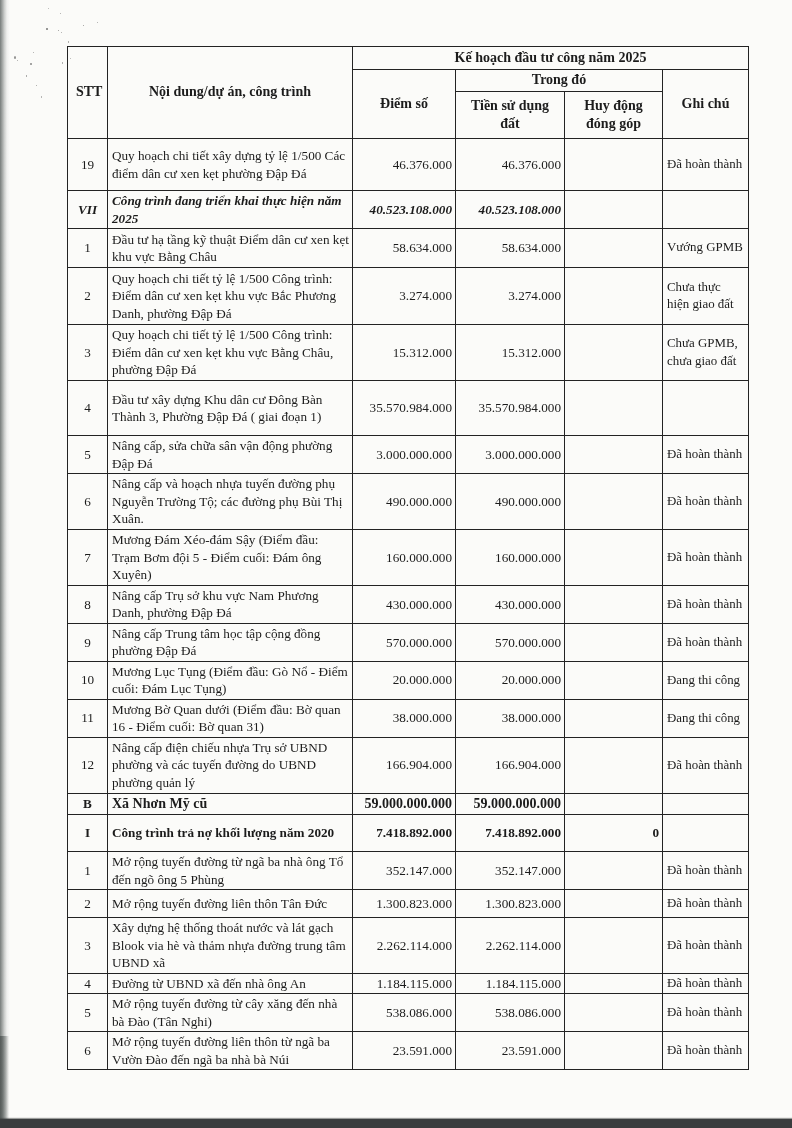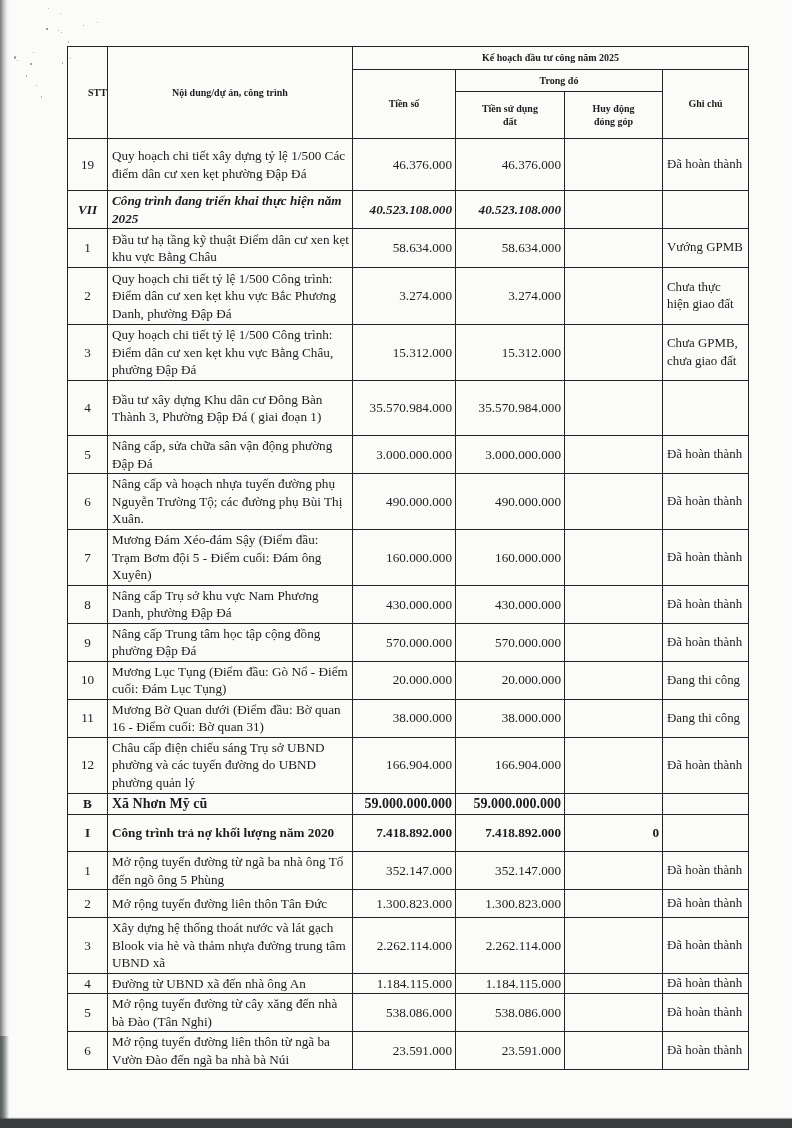--- a/index.html
+++ b/index.html
@@ -30,21 +30,21 @@
     border-collapse:collapse;table-layout:fixed;
     font-size:13.2px;line-height:1.32;
   }
   .doc-table th,.doc-table td{
     border:1.6px solid #232323;
     vertical-align:middle;
     padding:1px 3px;
     overflow:hidden;
   }
   .doc-table thead th{
-    font-weight:bold;font-size:10px;text-align:center;padding:1px 20px;
+    font-weight:bold;font-size:14px;text-align:center;padding:1px 8px;
   }
   td.c-stt{text-align:center;}
   td.c-content{text-align:left;padding-left:4px;padding-right:3px;}
   td.c-num{text-align:right;padding-right:3px;}
   td.c-note{text-align:left;font-size:12.9px;padding-left:4px;}
   tr.bold td{font-weight:bold;}
   tr.small td.c-num{font-size:14px;}
   tr.small td.c-content{font-size:14px;}
 </style>
 </head>
@@ -85,21 +85,21 @@
         <col style="width:98px">
         <col style="width:86px">
     </colgroup>
     <thead>
       <tr style="height:23px">
         <th rowspan="3">STT</th>
         <th rowspan="3">Nội dung/dự án, công trình</th>
         <th colspan="4">Kế hoạch đầu tư công năm 2025</th>
       </tr>
       <tr style="height:22px">
-        <th rowspan="2">Tiền số</th>
+        <th rowspan="2">Điểm số</th>
         <th colspan="2">Trong đó</th>
         <th rowspan="2">Ghi chú</th>
       </tr>
       <tr style="height:47px">
         <th>Tiền sử dụng đất</th>
         <th>Huy động đóng góp</th>
       </tr>
     </thead>
     <tbody id="tbody">
         <tr style="height: 52px;">
@@ -201,21 +201,21 @@
         <tr style="height: 38px;">
           <td class="c-stt">11</td>
           <td class="c-content">Mương Bờ Quan dưới (Điểm đầu: Bờ quan 16 - Điểm cuối: Bờ quan 31)</td>
           <td class="c-num">38.000.000</td>
           <td class="c-num">38.000.000</td>
           <td class="c-num"></td>
           <td class="c-note">Đang thi công</td>
         </tr>
         <tr style="height: 56px;">
           <td class="c-stt">12</td>
-          <td class="c-content">Châu cấp điện chiếu sáng Trụ sở UBND phường và các tuyến đường do UBND phường quản lý</td>
+          <td class="c-content">Nâng cấp điện chiếu nhựa Trụ sở UBND phường và các tuyến đường do UBND phường quản lý</td>
           <td class="c-num">166.904.000</td>
           <td class="c-num">166.904.000</td>
           <td class="c-num"></td>
           <td class="c-note">Đã hoàn thành</td>
         </tr>
         <tr class="bold small" style="height: 20px;">
           <td class="c-stt">B</td>
           <td class="c-content">Xã Nhơn Mỹ cũ</td>
           <td class="c-num">59.000.000.000</td>
           <td class="c-num">59.000.000.000</td>

